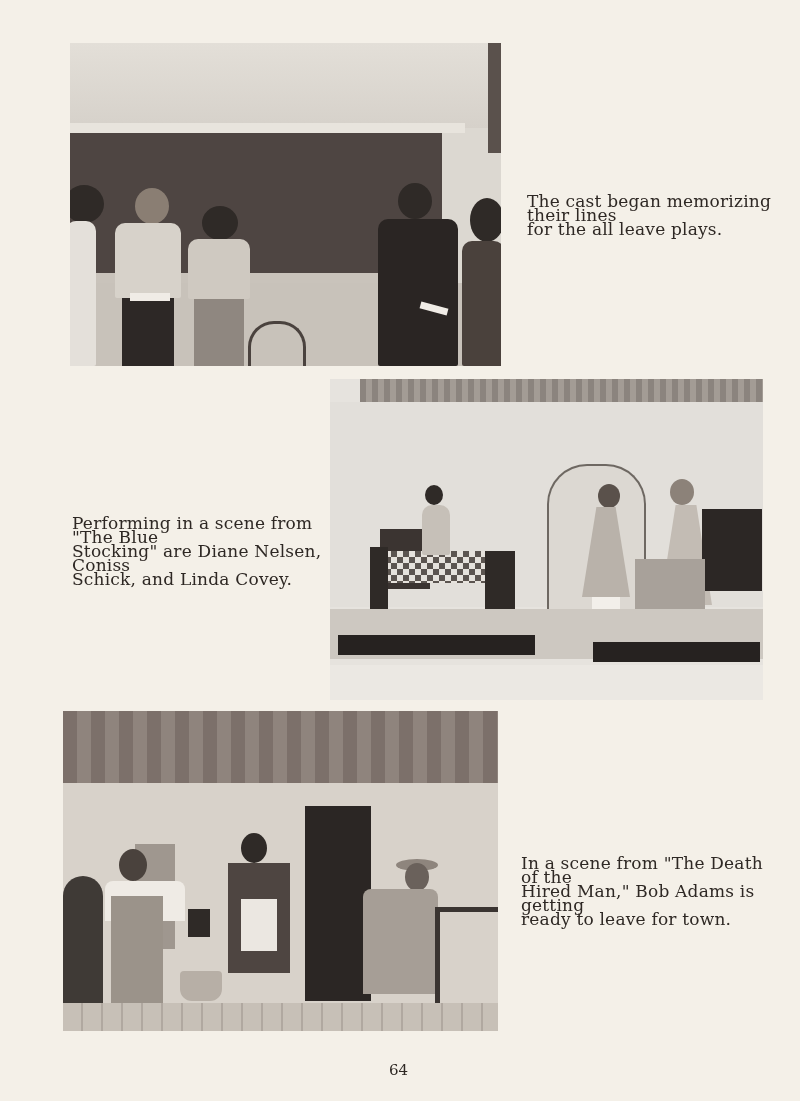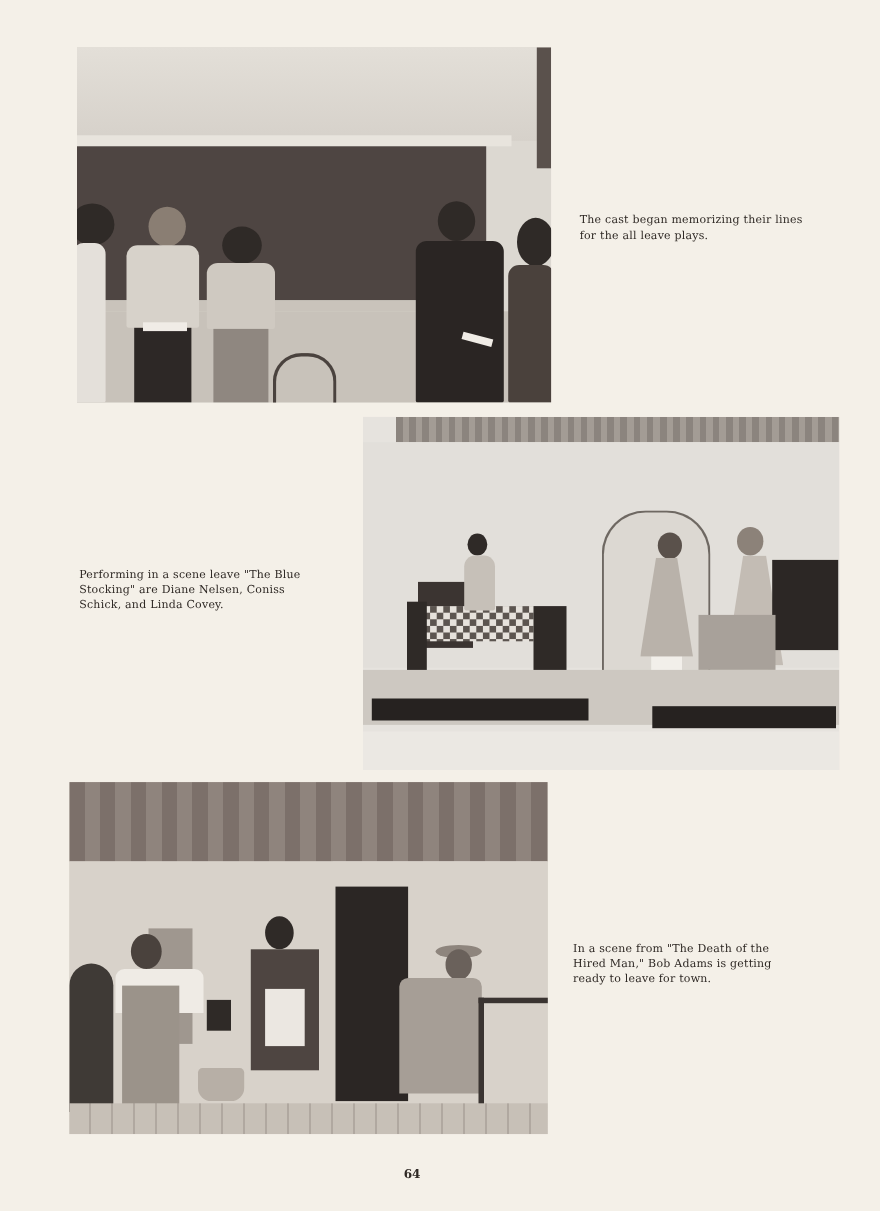--- a/index.html
+++ b/index.html
@@ -1,19 +1,19 @@
 <!DOCTYPE html>
 <html><head>
 <meta charset="utf-8">
 <style>
   html,body{margin:0;padding:0;}
   body{width:800px;height:1101px;background:#f4f0e8;position:relative;overflow:hidden;font-family:"DejaVu Serif","Liberation Serif",serif;color:#2b2522;}
   .photo{position:absolute;overflow:hidden;background:#d8d4cc;}
-  .caption{position:absolute;font-size:10px;line-height:14px;letter-spacing:0.2px;color:#2e2824;}
-  .page-num{position:absolute;left:367px;top:1061px;font-size:11px;color:#2e2824;font-weight:bold;}
+  .caption{position:absolute;font-size:17px;line-height:14px;letter-spacing:0.2px;color:#2e2824;}
+  .page-num{position:absolute;left:389px;top:1061px;font-size:15px;color:#2e2824;}
   .abs{position:absolute;}
   .person-head{position:absolute;border-radius:50%;background:#2f2a27;}
   .body-light{position:absolute;background:#d7d2ca;border-radius:10px 10px 2px 2px;}
   .body-dark{position:absolute;background:#3a3431;border-radius:10px 10px 2px 2px;}
 </style>
 </head>
 <body>
 
 <div class="photo" style="left:70px;top:43px;width:431px;height:323px;background:#dcd8d1;">
   <div class="abs" style="left:0;top:0;width:431px;height:85px;background:linear-gradient(#e3dfd8,#d6d1ca);"></div>
@@ -61,21 +61,21 @@
   <div class="abs" style="left:330px;top:126px;width:52px;height:100px;background:#c3bcb4;clip-path:polygon(30% 0,70% 0,100% 100%,0 100%);"></div>
   <div class="abs" style="left:346px;top:226px;width:22px;height:20px;background:#f2efea;"></div>
   <div class="abs" style="left:372px;top:130px;width:60px;height:82px;background:#2c2725;"></div>
   <div class="abs" style="left:305px;top:180px;width:70px;height:50px;background:#a8a19a;"></div>
   <div class="abs" style="left:0;top:230px;width:433px;height:50px;background:#cdc8c1;"></div>
   <div class="abs" style="left:8px;top:256px;width:197px;height:20px;background:#262220;"></div>
   <div class="abs" style="left:263px;top:263px;width:167px;height:20px;background:#262220;"></div>
   <div class="abs" style="left:0;top:286px;width:433px;height:35px;background:#ebe8e3;"></div>
 </div>
 <div class="caption" style="left:72px;top:516px;width:250px;">
-  <div>Performing in a scene leave "The Blue</div>
+  <div>Performing in a scene from "The Blue</div>
   <div>Stocking" are Diane Nelsen, Coniss</div>
   <div>Schick, and Linda Covey.</div>
 </div>
 
 <div class="photo" style="left:63px;top:711px;width:435px;height:320px;background:#d6d0c8;">
   <div class="abs" style="left:0;top:0;width:435px;height:72px;background:repeating-linear-gradient(90deg,#7c706a 0 14px,#8f847d 14px 28px);"></div>
   <div class="abs" style="left:0;top:72px;width:435px;height:225px;background:#d8d2ca;clip-path:polygon(0 0,55% 0,100% -25%,100% 100%,0 100%);"></div>
   <div class="abs" style="left:242px;top:95px;width:66px;height:195px;background:#2b2624;"></div>
   <div class="abs" style="left:72px;top:133px;width:40px;height:105px;background:#9f978f;"></div>
   <div class="abs" style="left:0;top:165px;width:40px;height:135px;background:#3f3a36;border-radius:20px 20px 0 0;"></div>

